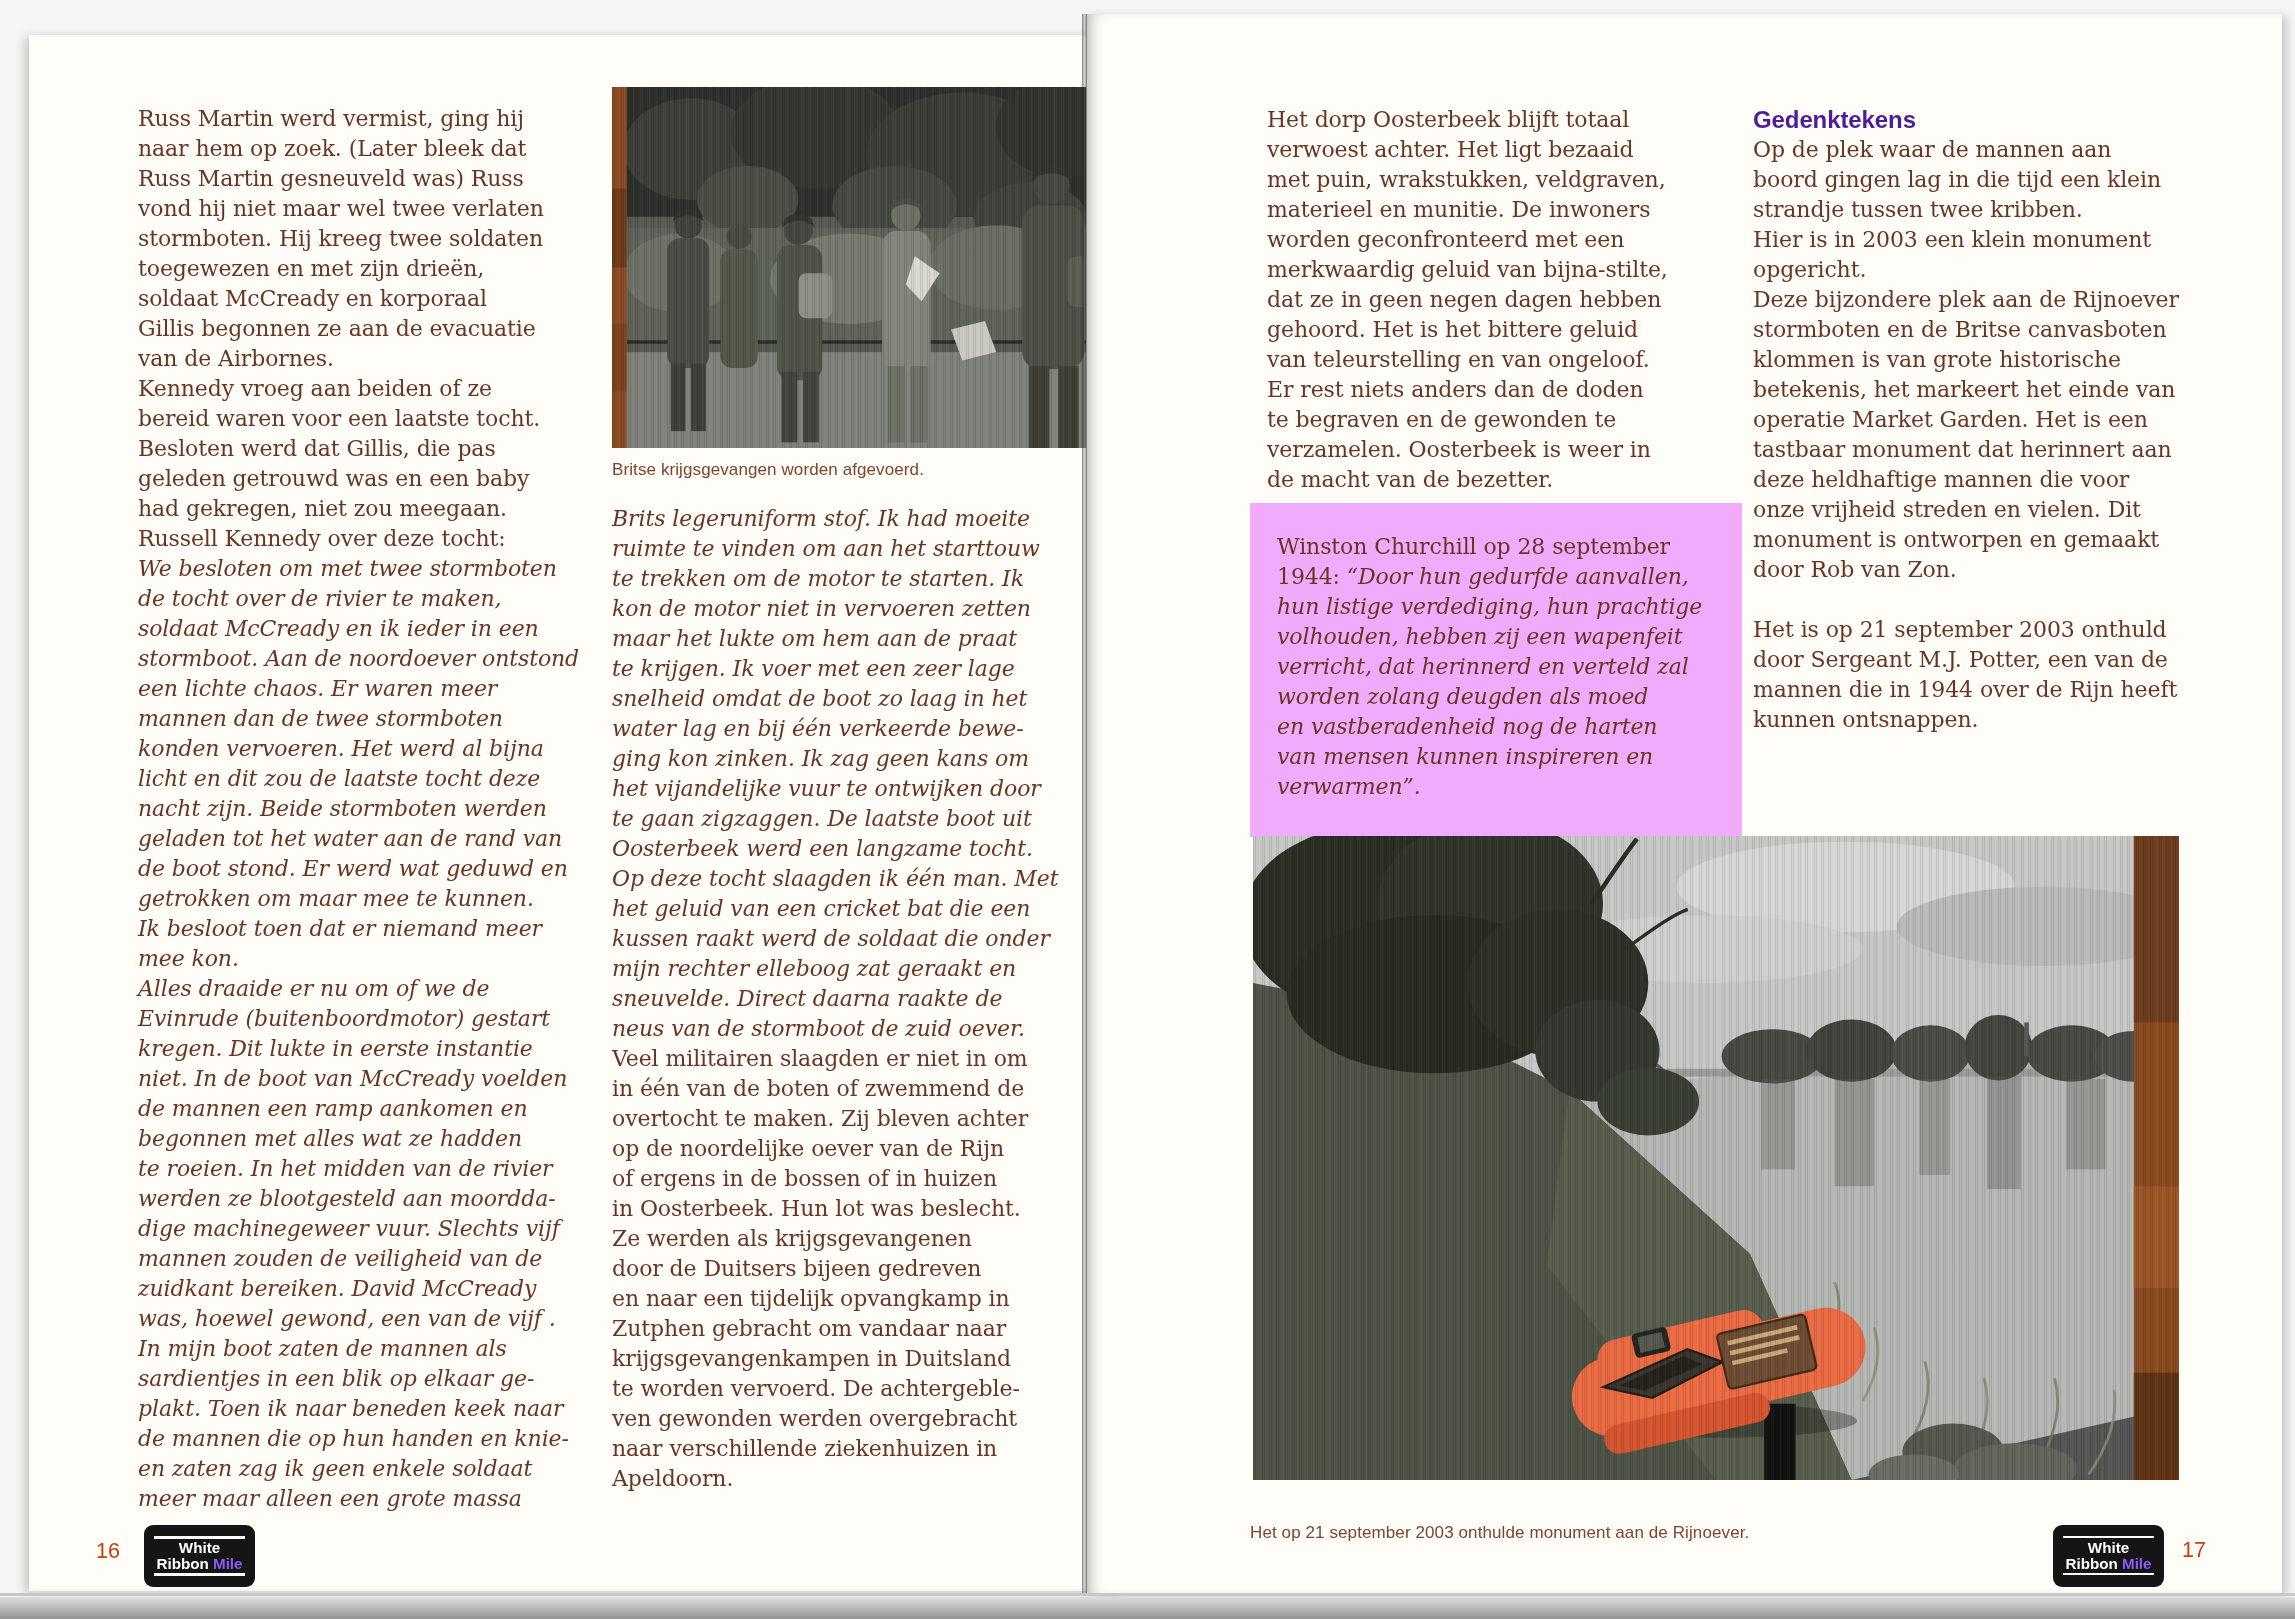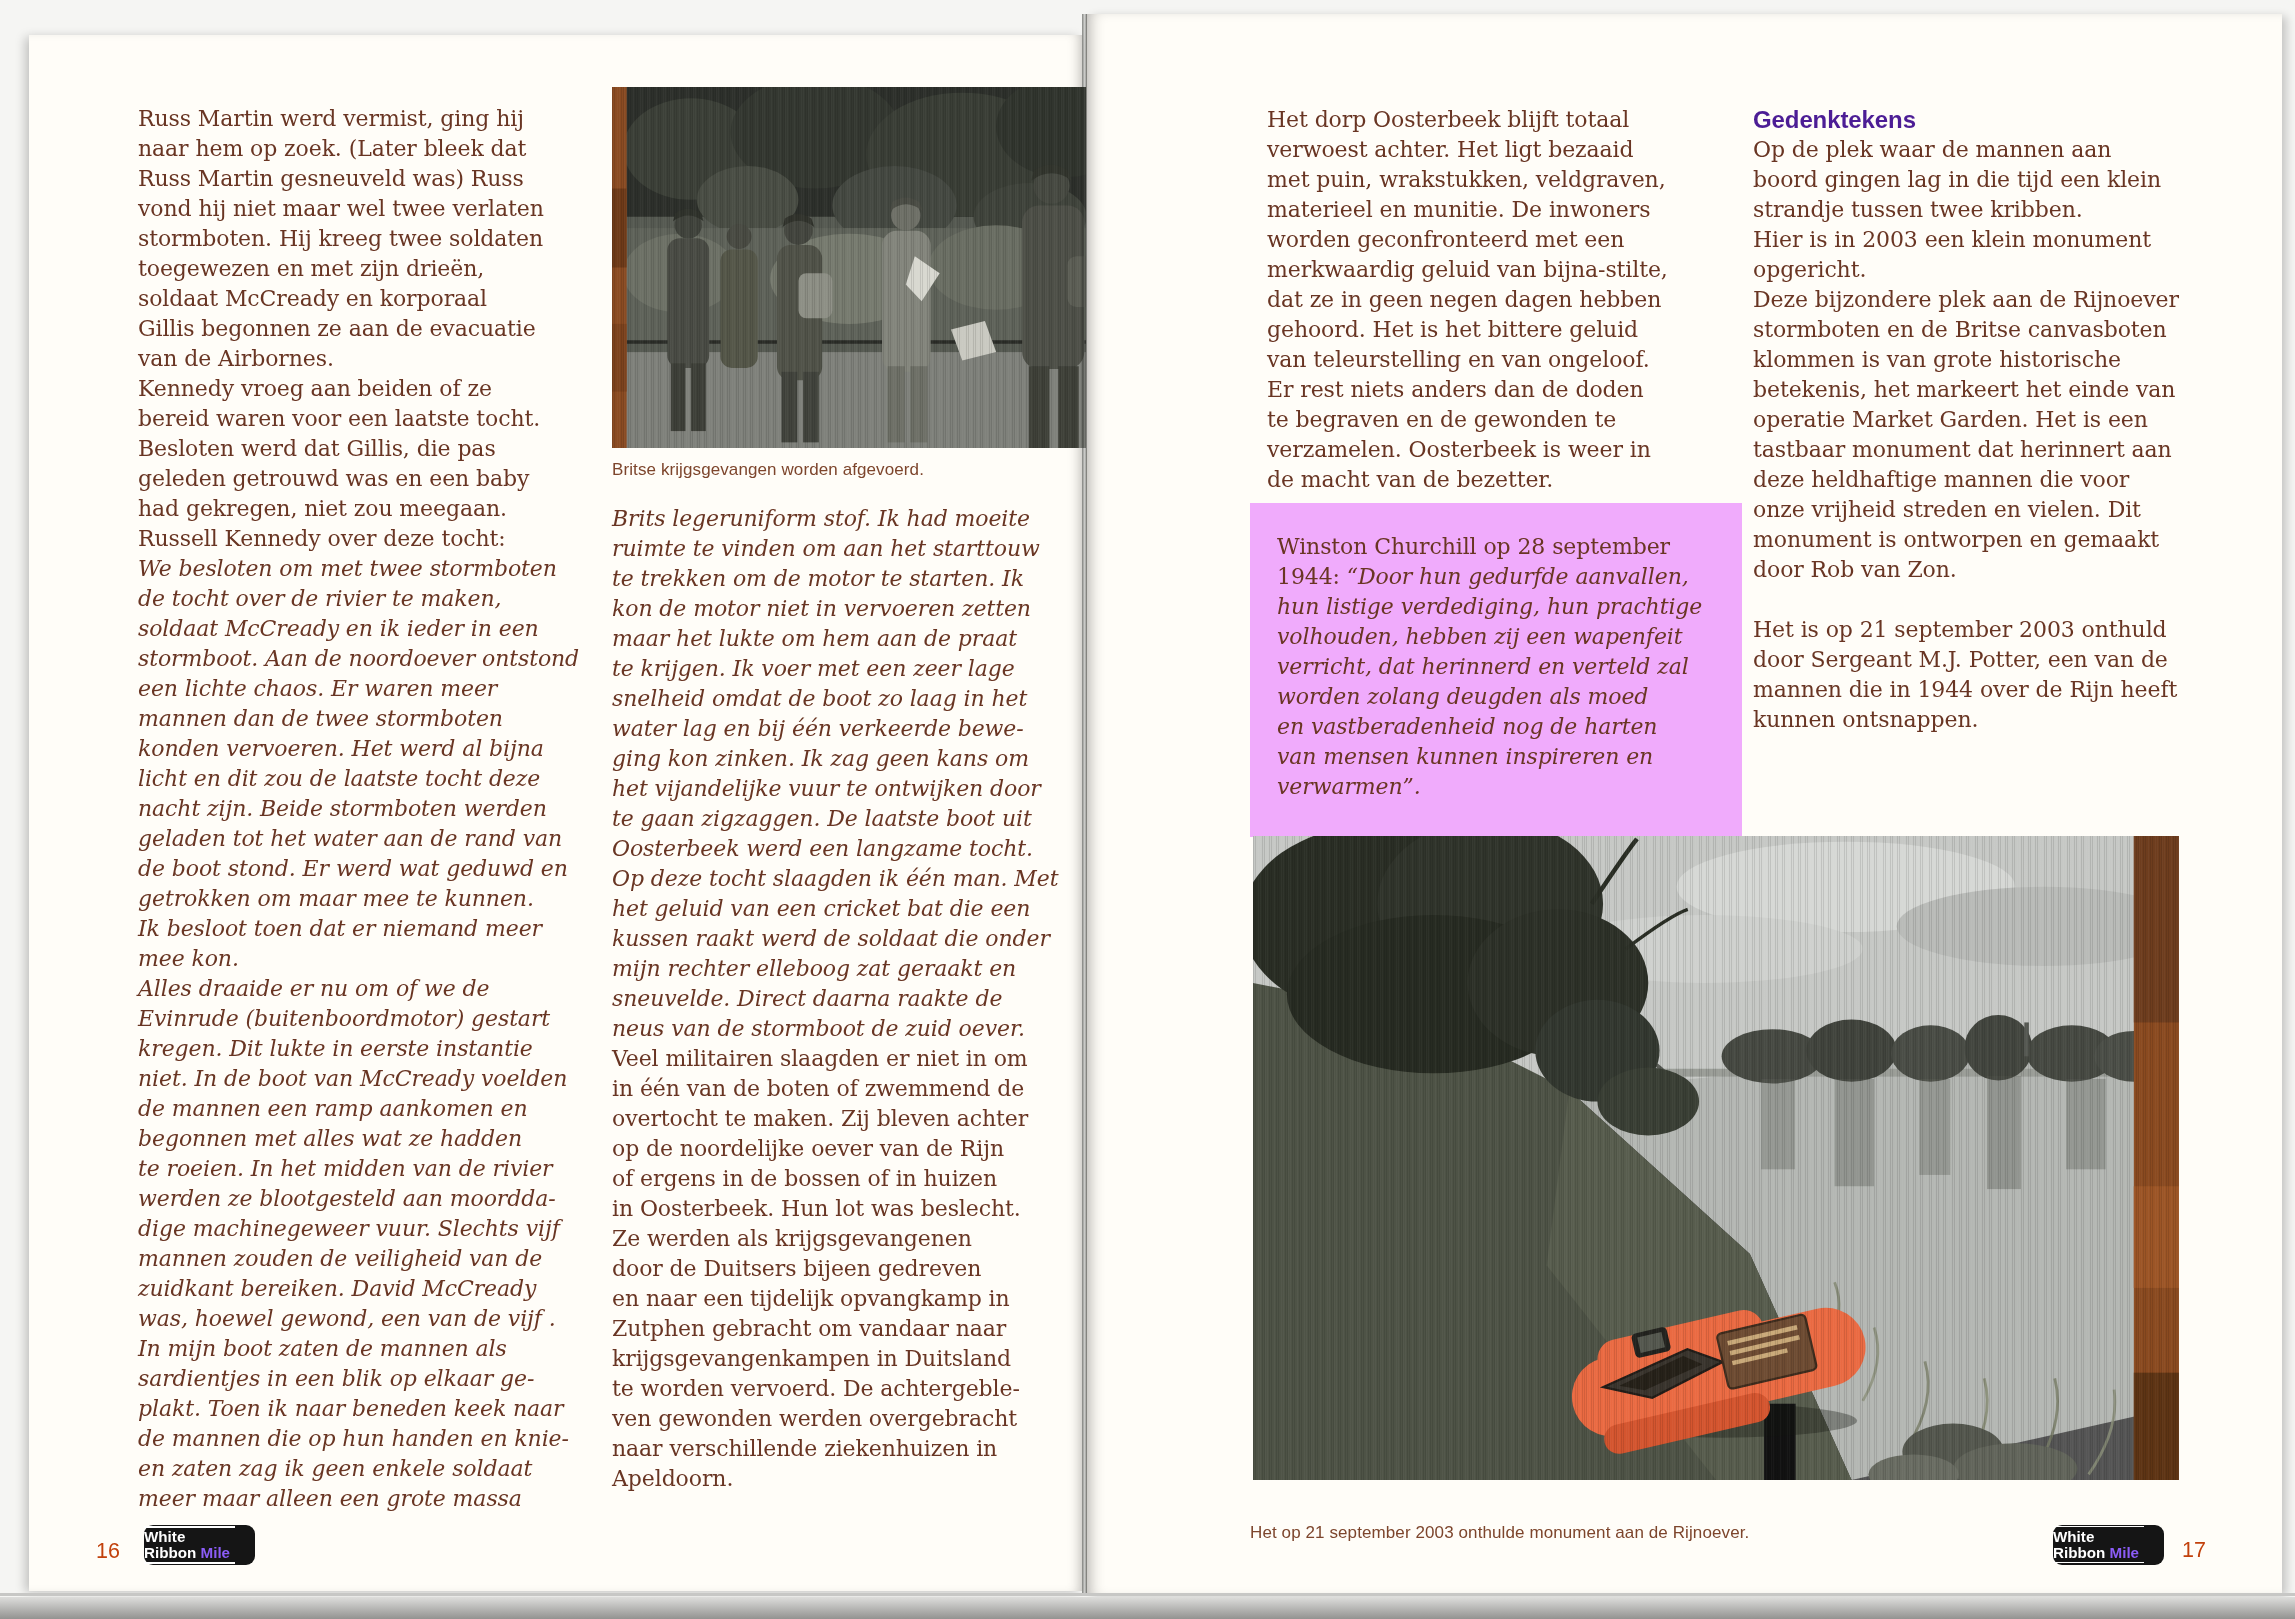--- a/index.html
+++ b/index.html
@@ -1,20 +1,20 @@
 <!DOCTYPE html>
 <html style="font-size:9px"><head>
 <meta charset="utf-8">
 <style>
   html,body{margin:0;padding:0;background:#e9e9e7;}
   #stage{position:relative;width:2295px;height:1620px;background:#f5f5f3;overflow:hidden;
          font-family:"DejaVu Serif","Liberation Serif",serif;}
   .page{position:absolute;background:#fffdf8;}
   #page-left{left:29px;top:35px;width:1053px;height:1556px;
-             box-shadow:-4.5px 2.3px 10.2px rgba(0,0,0,.22), inset -9px 0 12.4px -8px rgba(0,0,0,.30);}
+             box-shadow:-4.5px 2.3px 10.2px rgba(0,0,0,.22), inset -9px 0 12.4px -8px rgba(0,0,0,.30);padding-left:40px;}
   #page-right{left:1086px;top:13.5px;width:1196px;height:1581px;
               box-shadow:4.5px 2.3px 9px rgba(0,0,0,.20), inset 11.3px 0 14.7px -8px rgba(0,0,0,.32);}
   .gutter-line{position:absolute;left:1082px;top:13.5px;width:4.5px;height:1581px;
                background:linear-gradient(90deg,rgba(40,42,38,.55),rgba(90,92,88,.25),rgba(40,42,38,.5));}
   .scan-bottom{position:absolute;left:0;top:1597px;width:2295px;height:23px;
                background:linear-gradient(#dededc,#8f8f8d);}
   .scan-bottom-line{position:absolute;left:0;top:1593px;width:2295px;height:3.4px;background:#c7c7c5;}
 
   .textcol{position:absolute;color:#693523;font-size:22px;letter-spacing:-0.1px;}
   .tline{height:30px;line-height:30px;white-space:nowrap;}
@@ -32,22 +32,22 @@
   #photo-pow{left:583px;top:52px;width:500px;height:361px;}
   #photo-monument{left:167px;top:822px;width:926px;height:644px;}
   .photo svg{display:block;width:100%;height:100%;}
   .scanlines{position:absolute;inset:0;pointer-events:none;
              background:repeating-linear-gradient(90deg,rgba(0,0,0,.10) 0 0.6px,rgba(255,255,255,.03) 0.6px 1.1px,transparent 1.1px 2.3px);}
 
   .pagenum{position:absolute;font-family:"Liberation Sans",sans-serif;font-size:21.5px;color:#c2410c;text-align:center;}
   #pagenum-left{left:67px;top:1504px;}
   #pagenum-right{left:1096px;top:1524px;}
 
-  .wrm-logo{position:absolute;width:111px;height:40px;background:#151515;border-radius:9px;
-            display:flex;flex-direction:column;justify-content:center;
+  .wrm-logo{position:absolute;width:111px;height:62px;background:#151515;border-radius:9px;
+            display:flex;flex-direction:column;align-items:center;justify-content:center;
             font-family:"Liberation Sans",sans-serif;font-weight:bold;color:#ffffff;}
   #logo-left{left:115px;top:1490px;}
   #logo-right{left:967px;top:1511px;}
   .wrm-bar{width:82%;height:2.8px;background:#ffffff;margin:1.1px 0;}
   .wrm-row{line-height:16px;font-size:15.2px;white-space:nowrap;}
   .wrm-mile{color:#8b5cf6;}
 </style>
 </head>
 <body>
 

